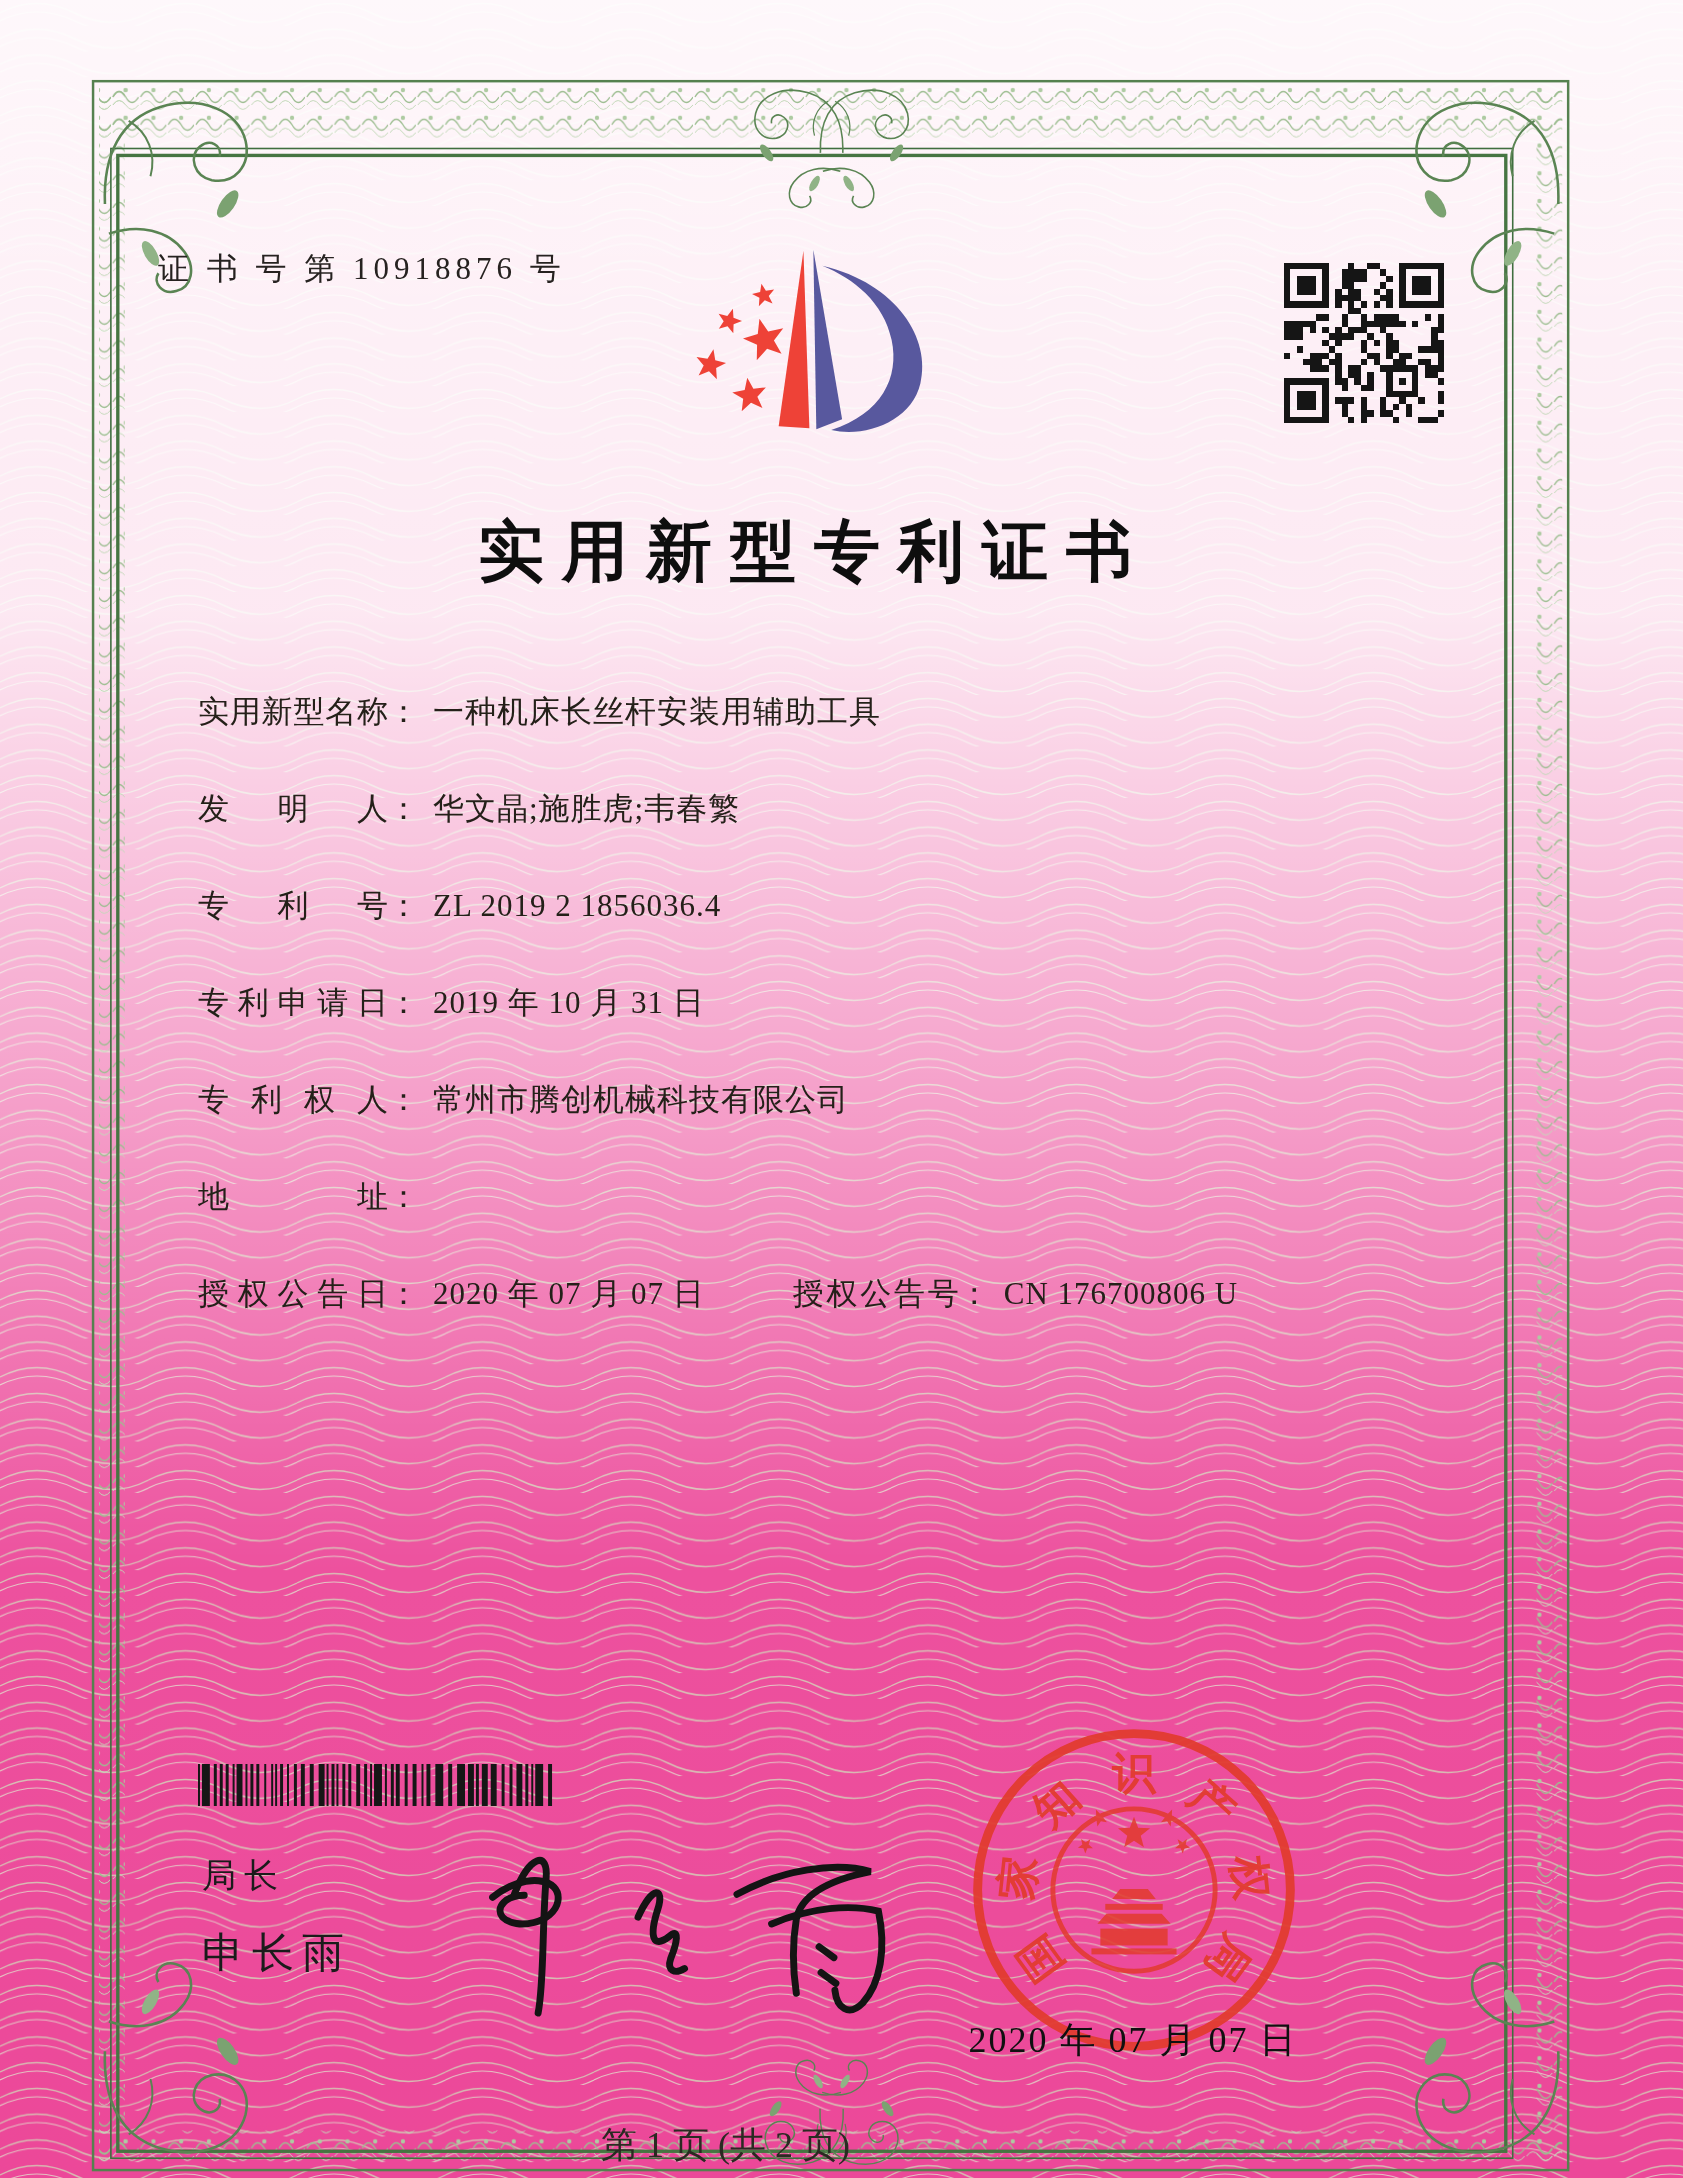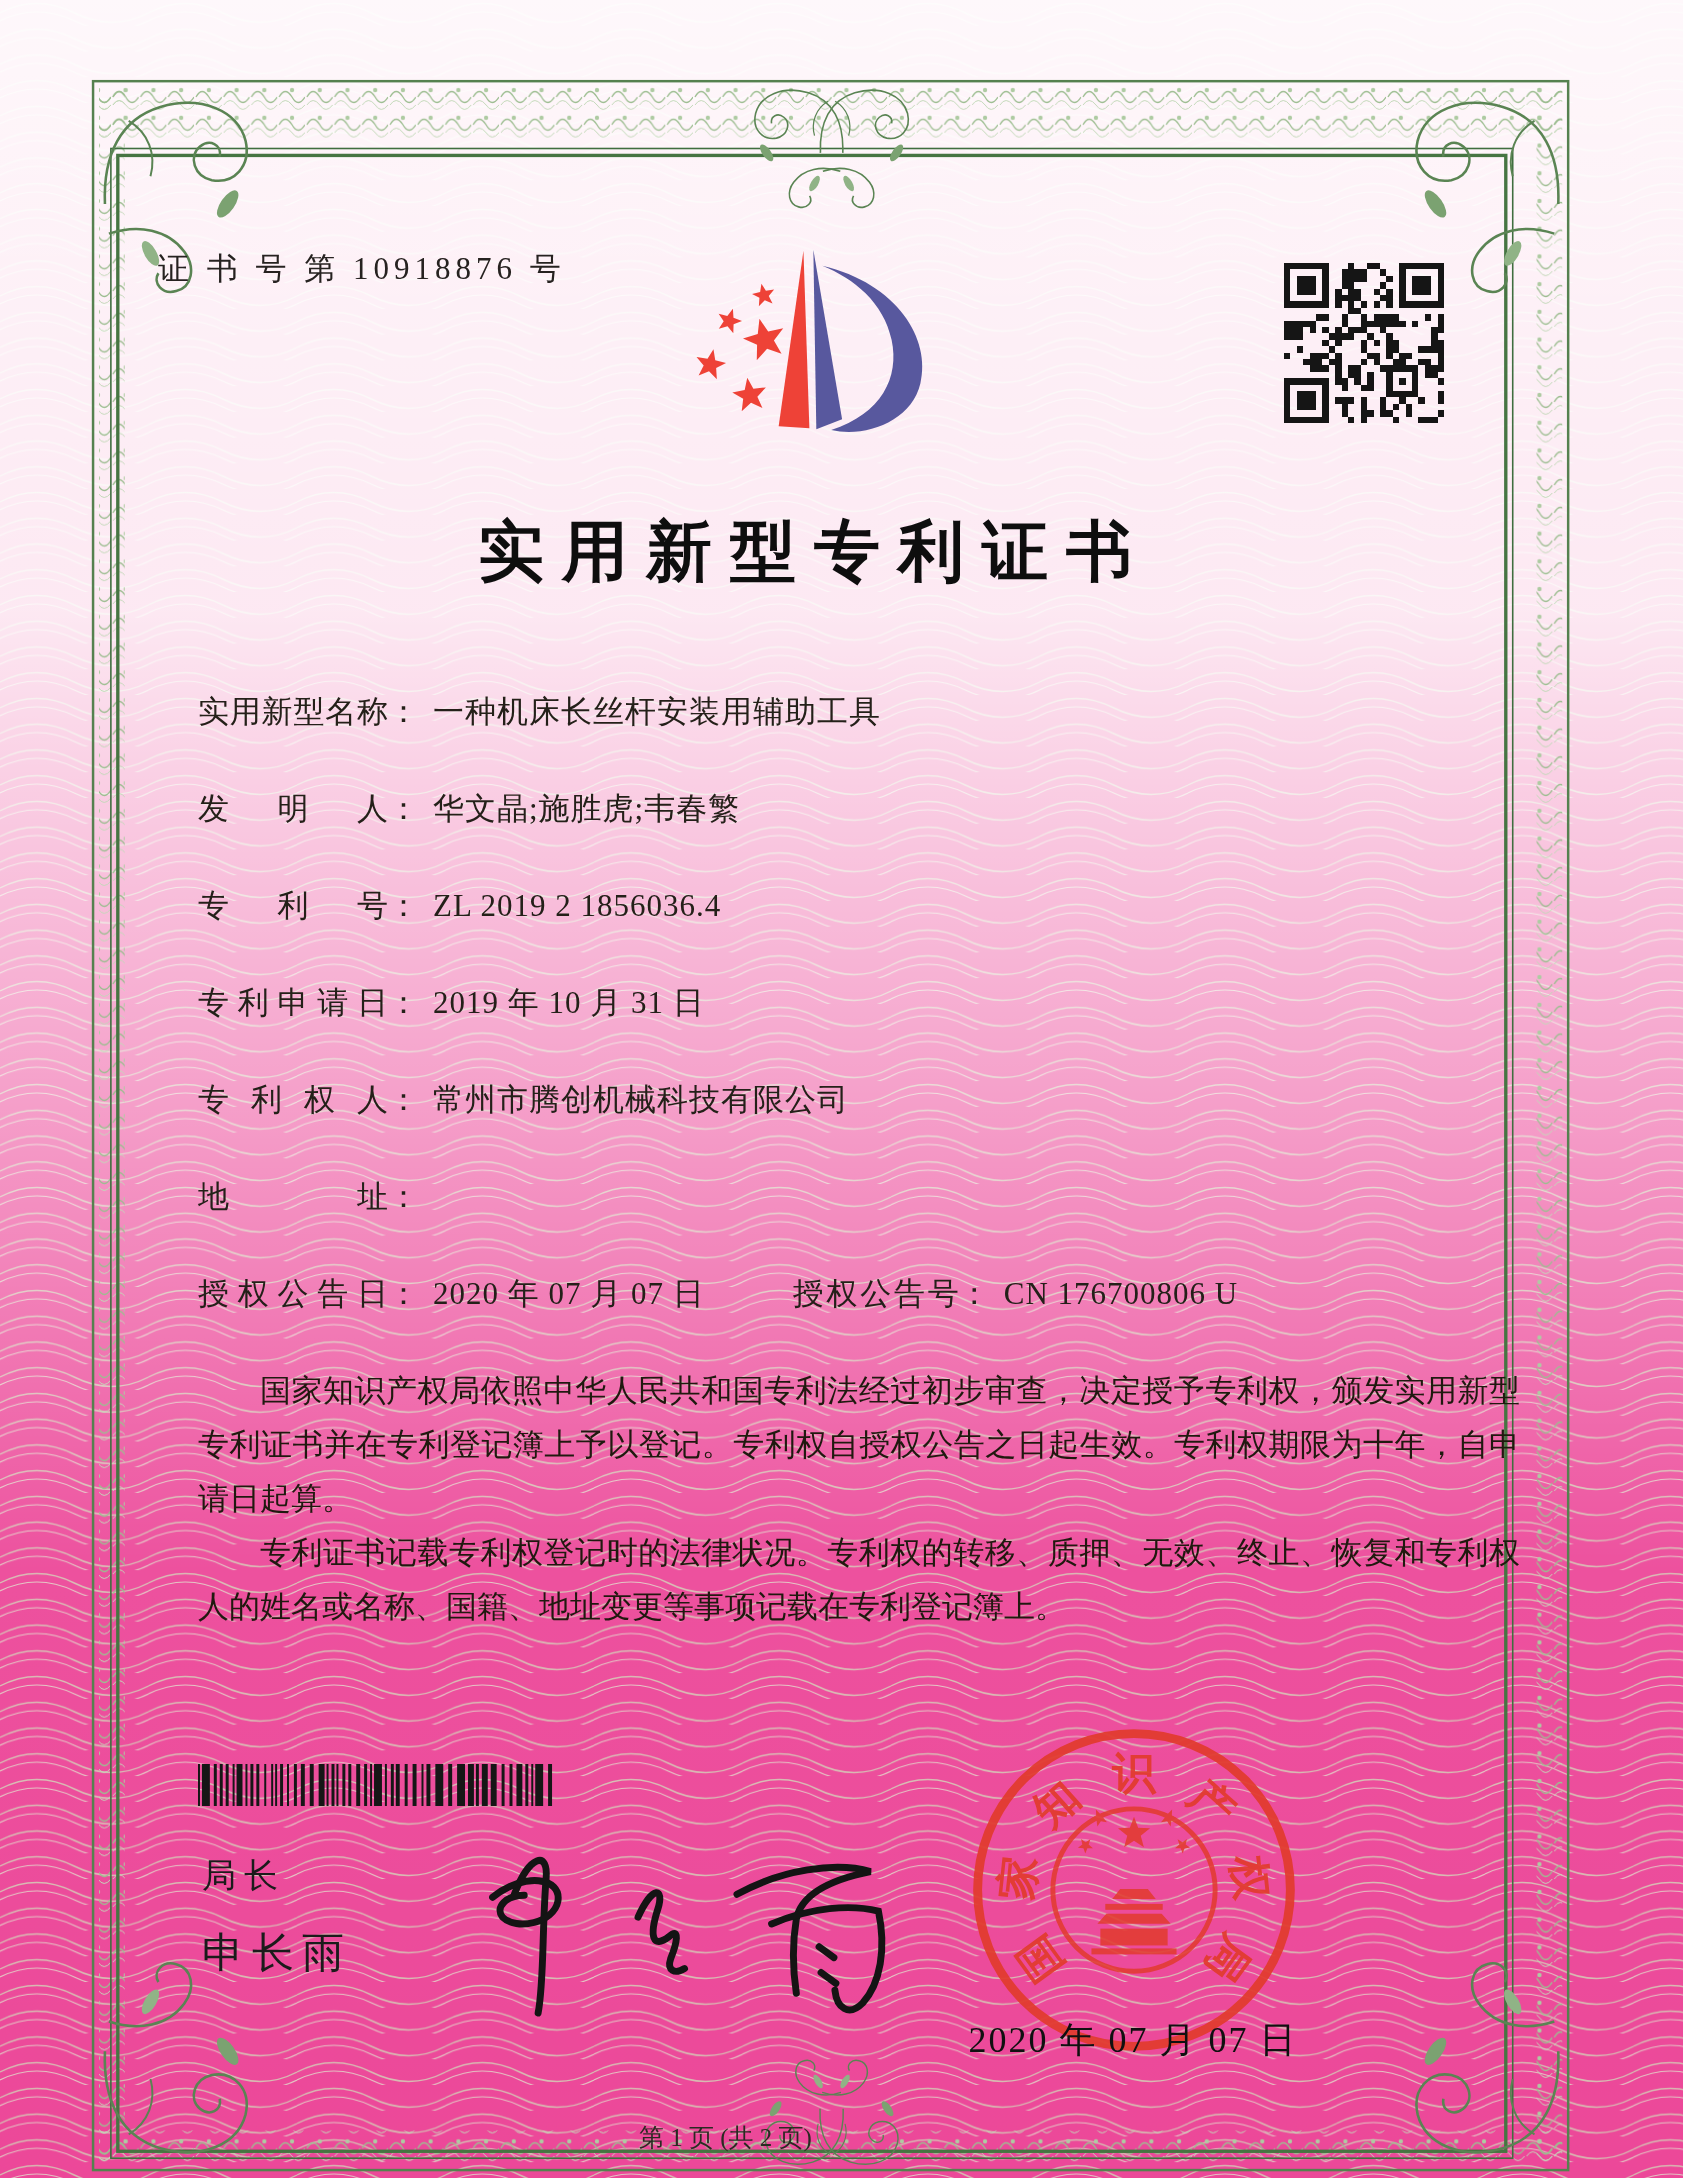--- a/index.html
+++ b/index.html
@@ -30,21 +30,21 @@
   #body-text p{margin:0;text-indent:2em;}
   #barcode{left:198px;top:1764px;}
   #official-title{left:202px;top:1853px;font-size:34px;letter-spacing:8px;
       font-family:"Liberation Sans","DejaVu Sans",sans-serif;color:#1b1b1b;}
   #official-name{left:202px;top:1925px;font-size:42px;letter-spacing:8px;
       font-family:"Liberation Sans","DejaVu Sans",sans-serif;color:#1b1b1b;}
   #signature{left:455px;top:1800px;z-index:6;}
   #seal{left:941px;top:1695px;z-index:5;opacity:.93;}
   #seal-date{left:945px;top:2016px;width:376px;text-align:center;font-size:36px;
              letter-spacing:2px;color:#101010;z-index:7;}
-  #footer{left:577px;top:2121px;width:297px;text-align:center;font-size:25px;color:#2a2a22;z-index:6;}
+  #footer{left:577px;top:2121px;width:297px;text-align:center;font-size:36px;color:#2a2a22;z-index:6;}
 </style>
 </head>
 <body>
 
 <div id="page">
 
   <svg id="waves" class="abs" width="1683" height="2178" viewBox="0 0 1700 2200">
     <defs>
       <pattern id="wv" width="150" height="26" patternUnits="userSpaceOnUse">
         <path d="M0 13 Q37 -6 75 13 T150 13" fill="none" stroke="#cfe2ba" stroke-width="1.4"></path>
@@ -144,24 +144,20 @@
         <span class="fcolon">：</span>
       <span class="fvalue">2020 年 07 月 07 日</span>
       <span class="pair2">
         <span class="flabel">授权公告号</span>
           <span class="fcolon">：</span>
         <span class="fvalue">CN 176700806 U</span>
       </span>
     </div>
   </div>
 
-  <div id="body-text" class="abs content">
-    <p>国家知识产权局依照中华人民共和国专利法经过初步审查，决定授予专利权，颁发实用新型专利证书并在专利登记簿上予以登记。专利权自授权公告之日起生效。专利权期限为十年，自申请日起算。</p>
-    <p>专利证书记载专利权登记时的法律状况。专利权的转移、质押、无效、终止、恢复和专利权人的姓名或名称、国籍、地址变更等事项记载在专利登记簿上。</p>
-  </div>
 
   <svg id="barcode" class="abs content" width="358" height="42" viewBox="0 0 362 42" preserveAspectRatio="none">
       <path d="M0,0h2v42h-2zM4,0h8v42h-8zM16,0h3v42h-3zM22,0h3v42h-3zM28,0h3v42h-3zM35,0h2v42h-2zM39,0h6v42h-6zM48,0h2v42h-2zM53,0h3v42h-3zM59,0h3v42h-3zM67,0h2v42h-2zM74,0h2v42h-2zM78,0h2v42h-2zM83,0h3v42h-3zM90,0h2v42h-2zM97,0h3v42h-3zM104,0h4v42h-4zM113,0h4v42h-4zM122,0h6v42h-6zM130,0h2v42h-2zM135,0h3v42h-3zM140,0h2v42h-2zM146,0h3v42h-3zM152,0h3v42h-3zM160,0h4v42h-4zM168,0h3v42h-3zM174,0h2v42h-2zM178,0h8v42h-8zM189,0h2v42h-2zM195,0h3v42h-3zM200,0h4v42h-4zM209,0h3v42h-3zM217,0h4v42h-4zM226,0h2v42h-2zM231,0h4v42h-4zM240,0h8v42h-8zM253,0h4v42h-4zM262,0h8v42h-8zM273,0h6v42h-6zM281,0h3v42h-3zM287,0h6v42h-6zM296,0h6v42h-6zM307,0h3v42h-3zM315,0h3v42h-3zM322,0h6v42h-6zM331,0h3v42h-3zM337,0h2v42h-2zM341,0h8v42h-8zM354,0h4v42h-4z" fill="#161616"></path>
     </svg>
 
   <div id="official-title" class="abs content">局长</div>
   <div id="official-name" class="abs content">申长雨</div>
 
   <svg id="signature" class="abs content" width="465" height="248" viewBox="0 0 470 250">
     <g fill="none" stroke="#141414" stroke-width="7" stroke-linecap="round">

